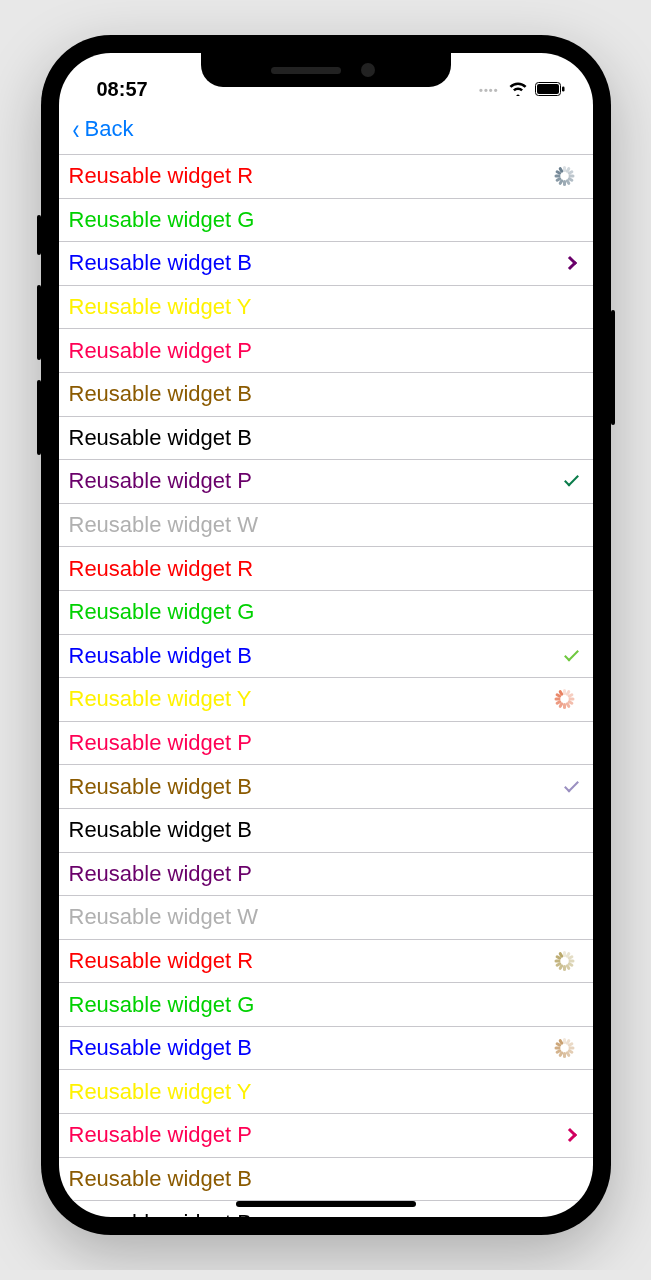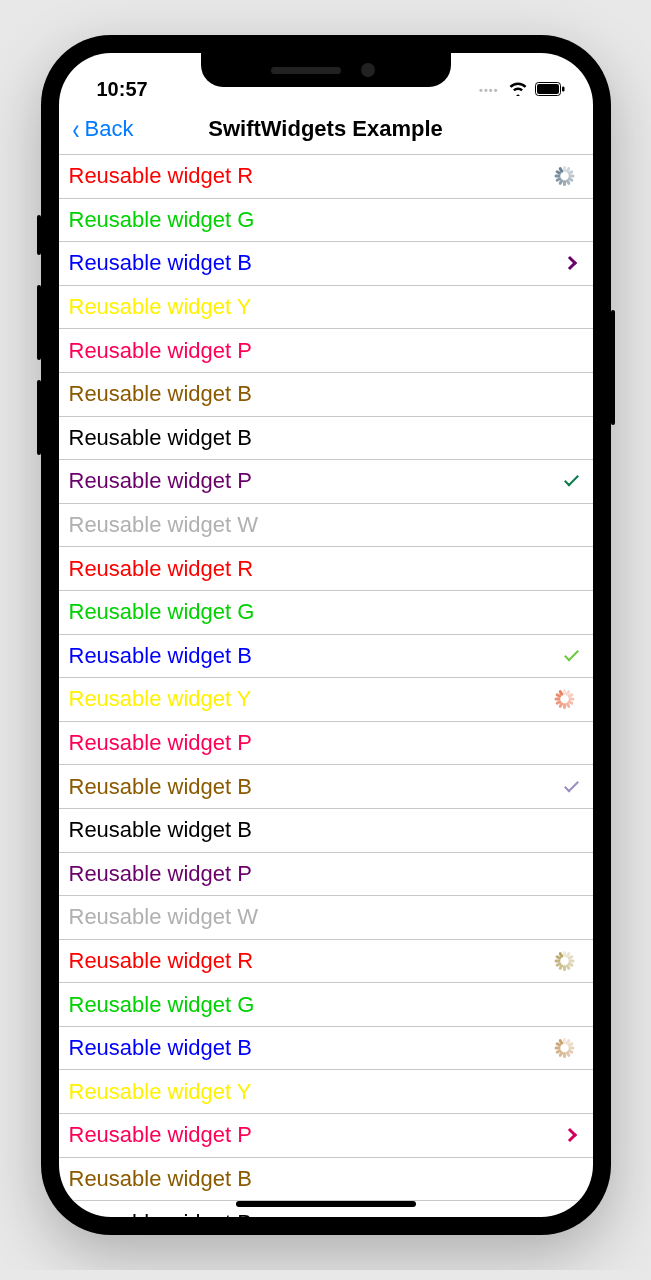--- a/index.html
+++ b/index.html
@@ -159,21 +159,21 @@
 <div class="phone">
   <div class="side-btn sb-left1"></div>
   <div class="side-btn sb-left2"></div>
   <div class="side-btn sb-left3"></div>
   <div class="side-btn sb-right"></div>
   <div class="screen">
     <div class="notch"></div>
 
     <div class="status-bar">
       <div class="status-left">
-        <span>10:57</span>
+        <span>08:57</span>
       </div>
       <div class="status-right">
         <span class="dots">••••</span>
         <span>
           <svg width="20" height="15" viewBox="0 0 20 15">
               <path d="M10 13.5 a1.6 1.6 0 1 0 0.001 0 M5 8.5 a7 7 0 0 1 10 0 l-1.8 1.8 a4.5 4.5 0 0 0 -6.4 0 z M1.5 5 a12 12 0 0 1 17 0 l-1.8 1.8 a9.5 9.5 0 0 0 -13.4 0 z" fill="#000"></path>
             </svg>
         </span>
         <span>
           <svg width="30" height="14" viewBox="0 0 30 14">
@@ -183,21 +183,20 @@
             </svg>
         </span>
       </div>
     </div>
 
     <div class="nav-bar">
       <div class="back-btn">
         <span class="back-chevron">‹</span>
         <span>Back</span>
       </div>
-      <div class="nav-title">SwiftWidgets Example</div>
     </div>
 
     <div class="list" id="list">
         <div class="row">
           <div class="row-label" style="color: rgb(254, 0, 0);">Reusable widget R</div>
           <div class="row-acc">
             <div class="spinner">
               <span style="transform: rotate(0deg); background: rgb(106, 127, 143); opacity: 0.25;"></span>
               <span style="transform: rotate(30deg); background: rgb(106, 127, 143); opacity: 0.32;"></span>
               <span style="transform: rotate(60deg); background: rgb(106, 127, 143); opacity: 0.39;"></span>

